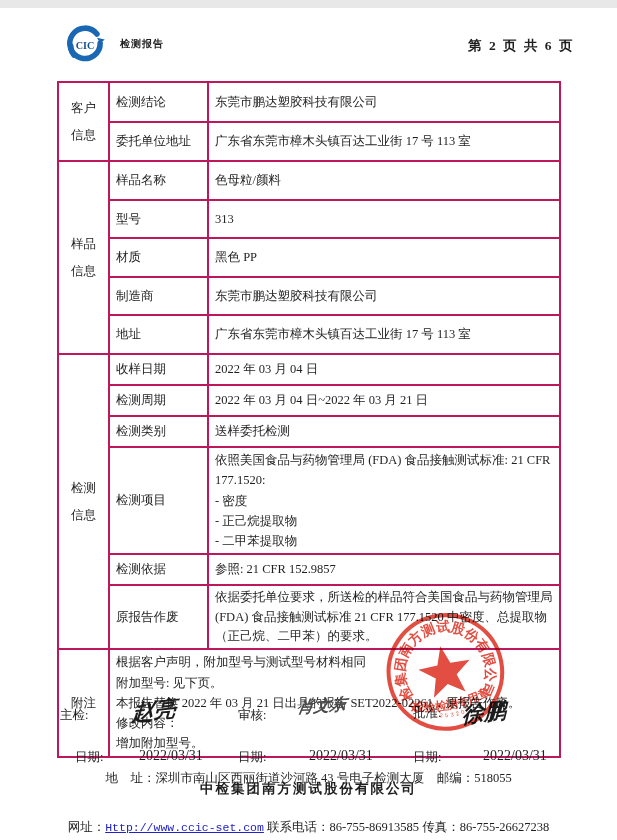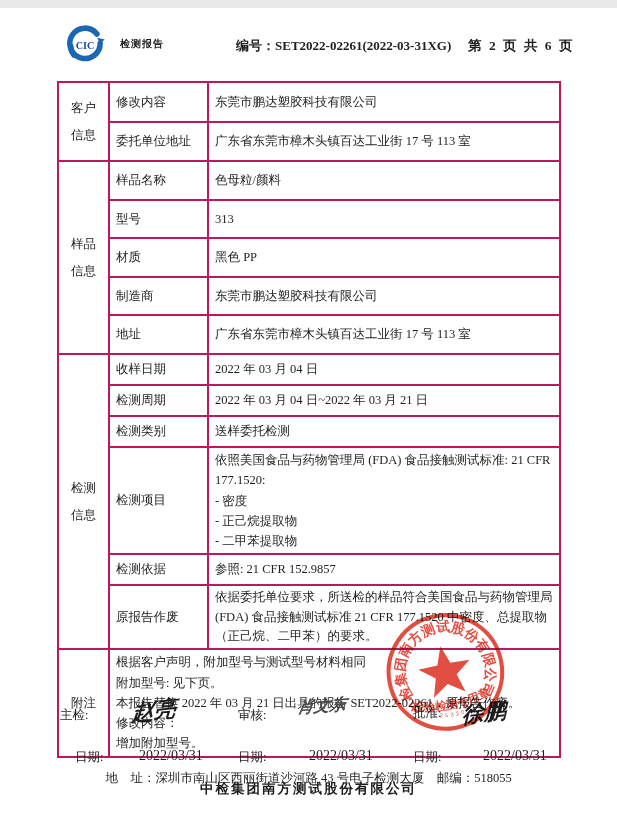--- a/index.html
+++ b/index.html
@@ -50,34 +50,33 @@
 
 <div class="page">
 
   <svg class="logo" viewBox="0 0 50 50">
     <path d="M 38,13 A 16.5,16.5 0 1 0 41.5,23" fill="none" stroke="#1a67b3" stroke-width="6" stroke-linecap="round"></path>
     <path d="M 41.5,23 l 5,-4 l -8.5,-2 z" fill="#1a67b3"></path>
     <path d="M 13,36 A 16.5,16.5 0 0 1 9.5,26" fill="none" stroke="#1a67b3" stroke-width="6" stroke-linecap="round"></path>
     <text x="25" y="29" text-anchor="middle" font-size="11" font-weight="bold" fill="#14508f" font-family="Liberation Serif, DejaVu Serif, serif">CIC</text>
   </svg>
   <div class="hdr-title">检测报告</div>
-  <div class="hdr-no"><span>编号：</span><span>SET2022-02261(2022-03-31XG)</span></div>
   <div class="hdr-page">第 2 页 共 6 页</div>
 
   <table class="report">
     <colgroup>
         <col style="width:51px">
         <col style="width:99px">
         <col style="width:352px">
       </colgroup>
     <tbody>
         <tr class="rh34">
       <td class="sec" rowspan="2">客户
 信息</td>
-      <td class="lbl">修改内容</td>
+      <td class="lbl">检测结论</td>
       <td class="val">东莞市鹏达塑胶科技有限公司</td>
     </tr>
     <tr class="rh33">
       <td class="lbl">委托单位地址</td>
       <td class="val">广东省东莞市樟木头镇百达工业街 17 号 113 室</td>
     </tr>
     <tr class="rh33">
       <td class="sec" rowspan="5">样品
 信息</td>
       <td class="lbl">样品名称</td>
@@ -168,14 +167,15 @@
     <text fill="#df3a2c" font-size="11.5" font-family="Liberation Serif, DejaVu Serif, serif" font-weight="bold">
       <textPath href="#sealPath" startOffset="2%">检验检测专用章</textPath>
     </text>
     <text fill="#df3a2c" font-size="5.5" letter-spacing="2.5" font-family="Liberation Sans, sans-serif">
       <textPath href="#serialPath" startOffset="8%">1253207</textPath>
     </text>
   </svg>
 
   <div class="ft-company">中检集团南方测试股份有限公司</div>
   <div class="ft-line1">地　址：深圳市南山区西丽街道沙河路 43 号电子检测大厦　邮编：518055</div>
+  <div class="ft-line2"><span>网址：</span><a class="ft-link" href="#">Http://www.ccic-set.com</a><span> 联系电话：86-755-86913585 传真：86-755-26627238</span></div>
 
 </div>
 
 </body></html>

